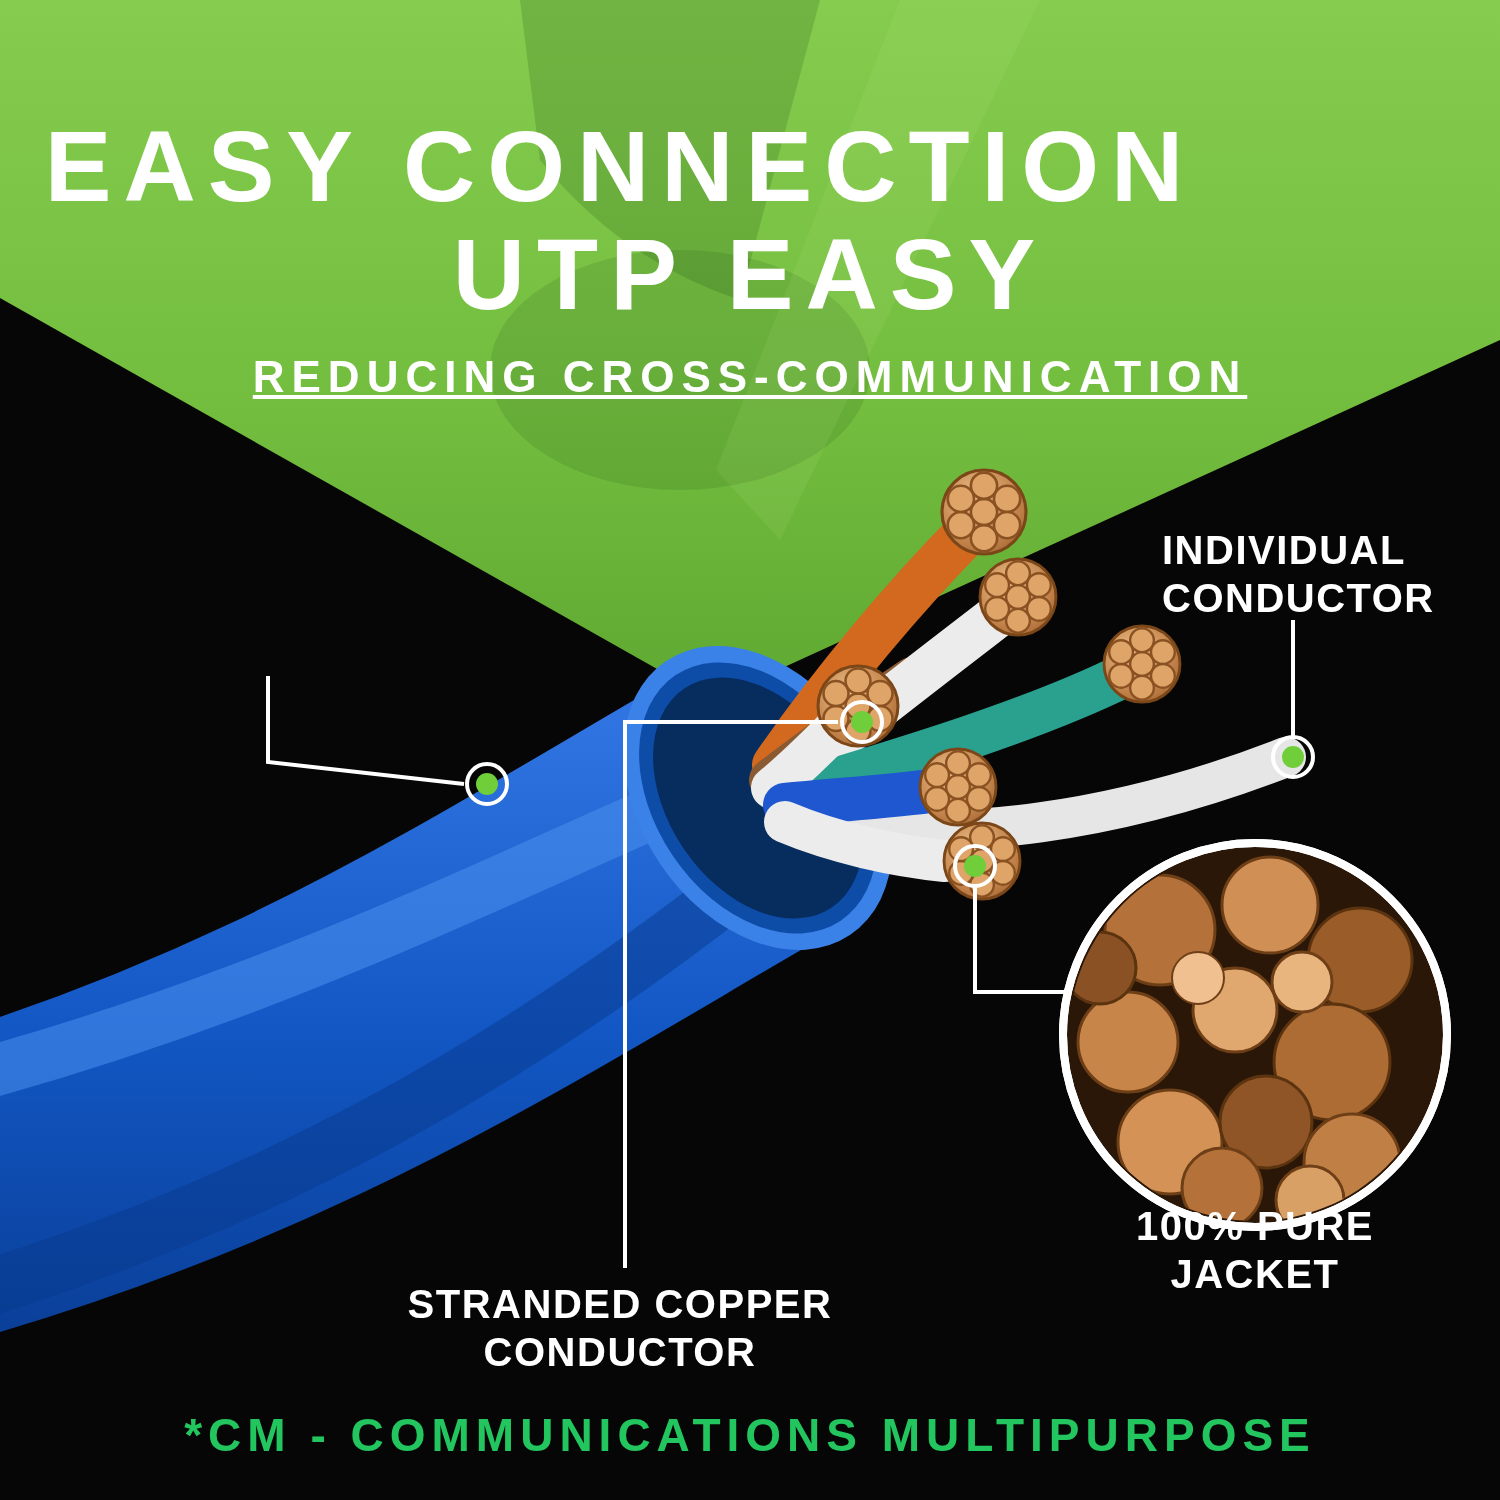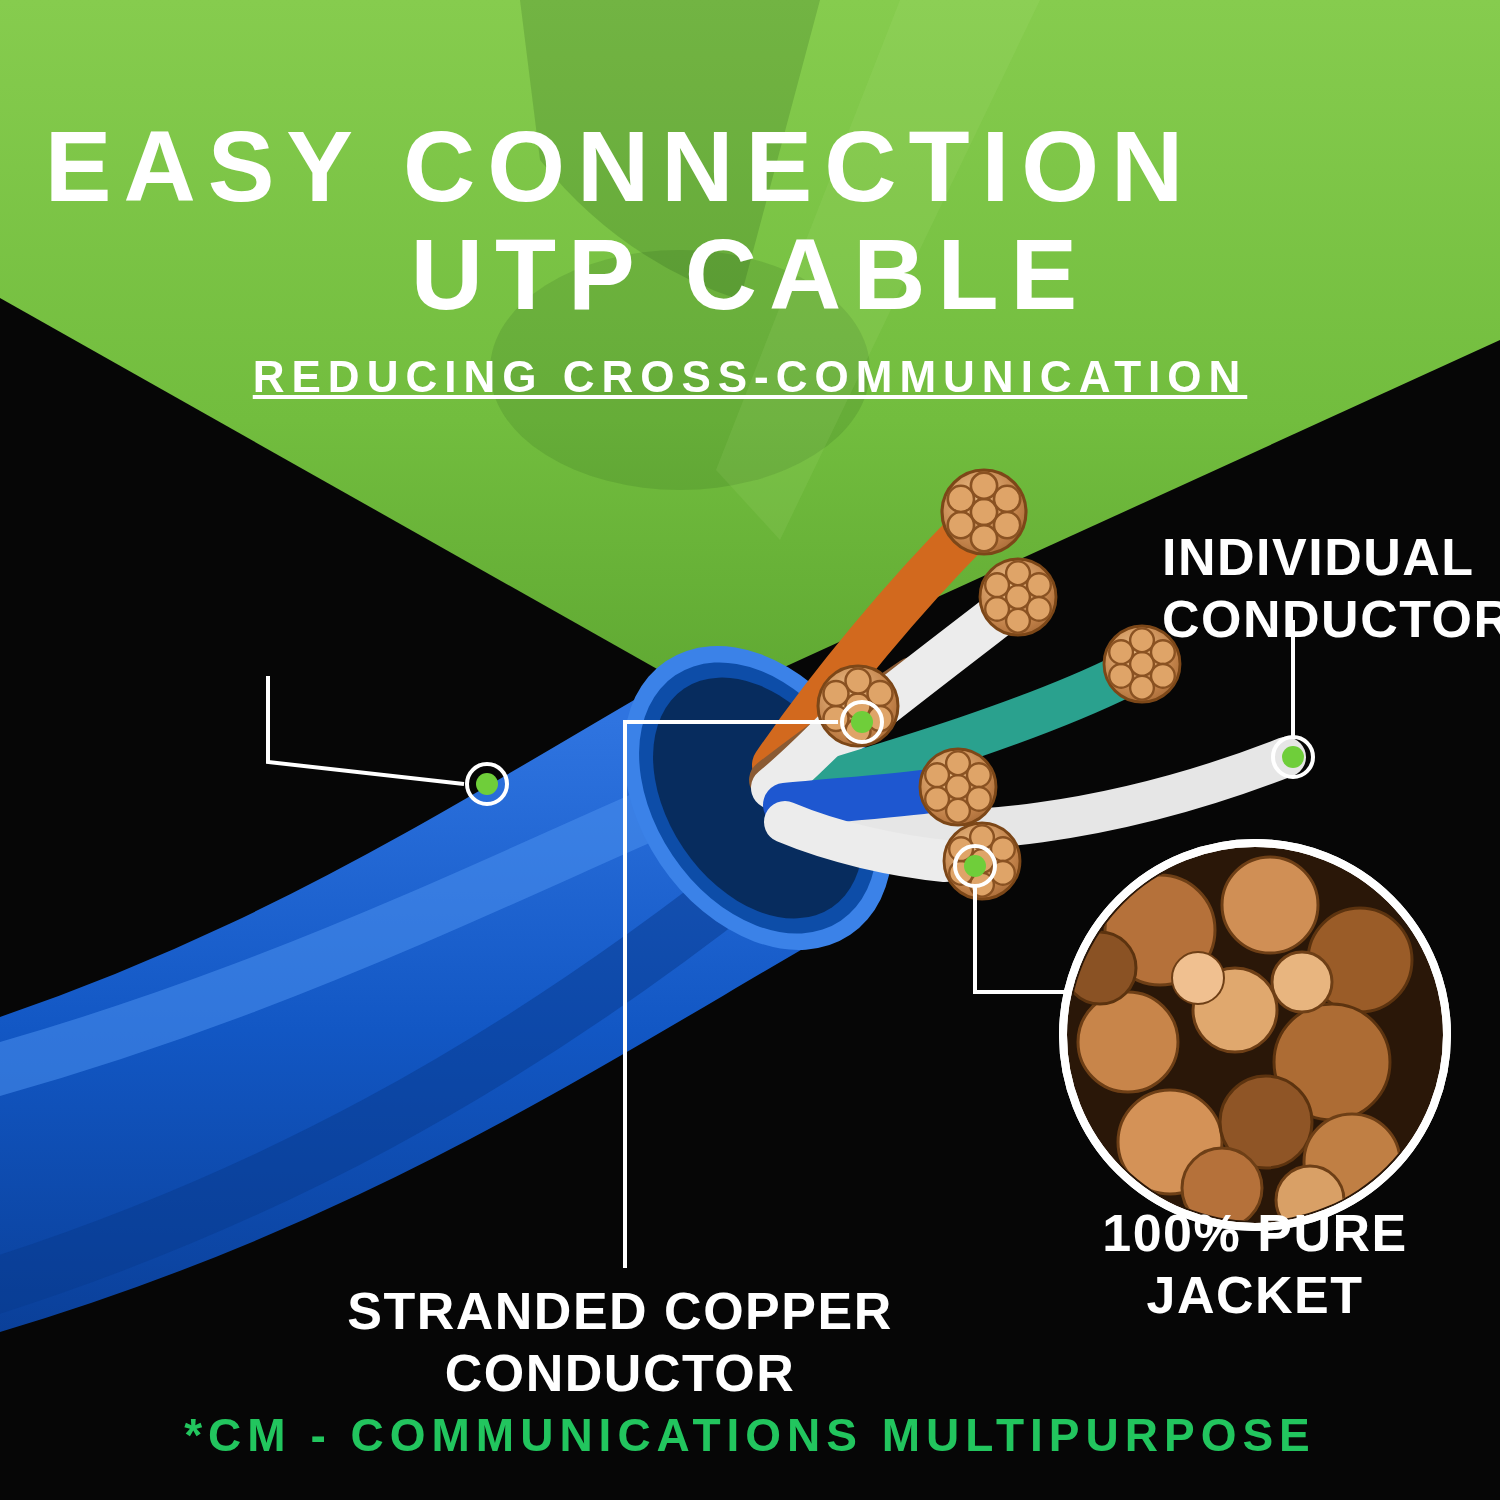--- a/index.html
+++ b/index.html
@@ -6,21 +6,21 @@
   .canvas{
     position:relative;width:1500px;height:1500px;overflow:hidden;
     background:#060606;font-family:"Liberation Sans",sans-serif;
     -webkit-font-smoothing:antialiased;
   }
   .art{position:absolute;left:0;top:0;width:1500px;height:1500px;}
   .txt{position:absolute;color:#ffffff;font-weight:800;z-index:5;}
   .title1{left:0;top:116px;width:1240px;text-align:center;font-size:100px;letter-spacing:12px;line-height:1.0;}
   .title2{left:0;top:224px;width:1500px;text-align:center;font-size:100px;letter-spacing:12px;line-height:1.0;}
   .subtitle{left:0;top:352px;width:1500px;text-align:center;font-size:44px;font-weight:600;letter-spacing:7px;text-decoration:underline;}
-  .lbl{font-size:52px;letter-spacing:1.5px;line-height:1.2;}
+  .lbl{font-size:40px;letter-spacing:1.5px;line-height:1.2;}
   .lbl-jacket{left:30px;top:612px;width:460px;text-align:left;}
   .lbl-insulation{left:1162px;top:526px;width:300px;text-align:left;}
   .lbl-conductor{left:340px;top:1280px;width:560px;text-align:center;}
   .lbl-copper{left:1075px;top:1202px;width:360px;text-align:center;}
   .footer-note{left:0;top:1408px;width:1500px;text-align:center;color:#22c55e;
     font-size:46px;font-weight:700;letter-spacing:6px;}
 </style>
 </head>
 <body>
 
@@ -141,21 +141,21 @@
         <circle cx="1302" cy="982" r="30" fill="#e8b57f" stroke="#6e3f16" stroke-width="3"></circle>
         <circle cx="1100" cy="968" r="36" fill="#8a5224" stroke="#5c330f" stroke-width="3"></circle>
         <circle cx="1198" cy="978" r="26" fill="#f0c090" stroke="#6e3f16" stroke-width="2"></circle>
         <circle cx="1310" cy="1200" r="34" fill="#d9a066" stroke="#6e3f16" stroke-width="3"></circle>
       </g>
       <circle cx="1255" cy="1035" r="192" fill="none" stroke="#ffffff" stroke-width="8"></circle>
     </g>
   </svg>
 
   <div class="txt title1">EASY CONNECTION</div>
-  <div class="txt title2">UTP CABLE</div>
+  <div class="txt title2">UTP EASY</div>
   <div class="txt subtitle">REDUCING CROSS-COMMUNICATION</div>
 
 
   <div class="txt lbl lbl-insulation">
     <span>INDIVIDUAL</span><br>
     <span>CONDUCTOR</span>
   </div>
 
   <div class="txt lbl lbl-conductor">
     <span>STRANDED COPPER</span><br>

